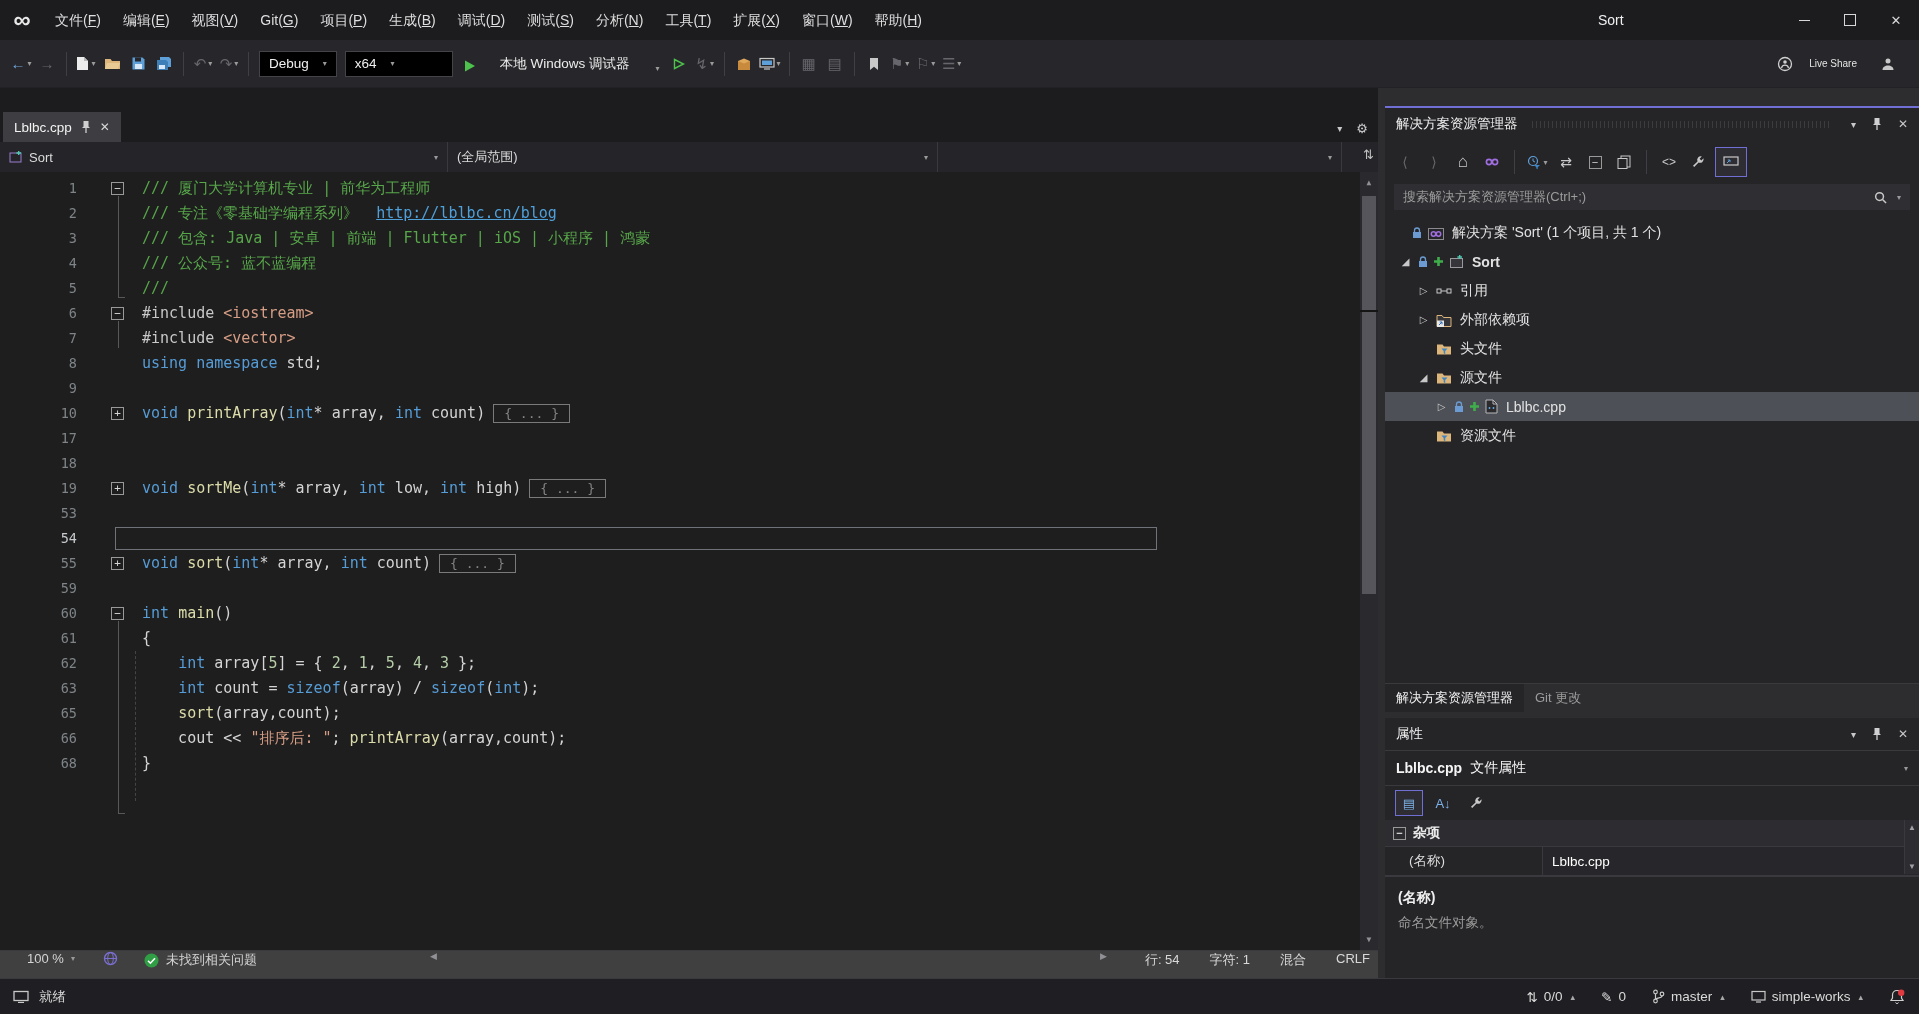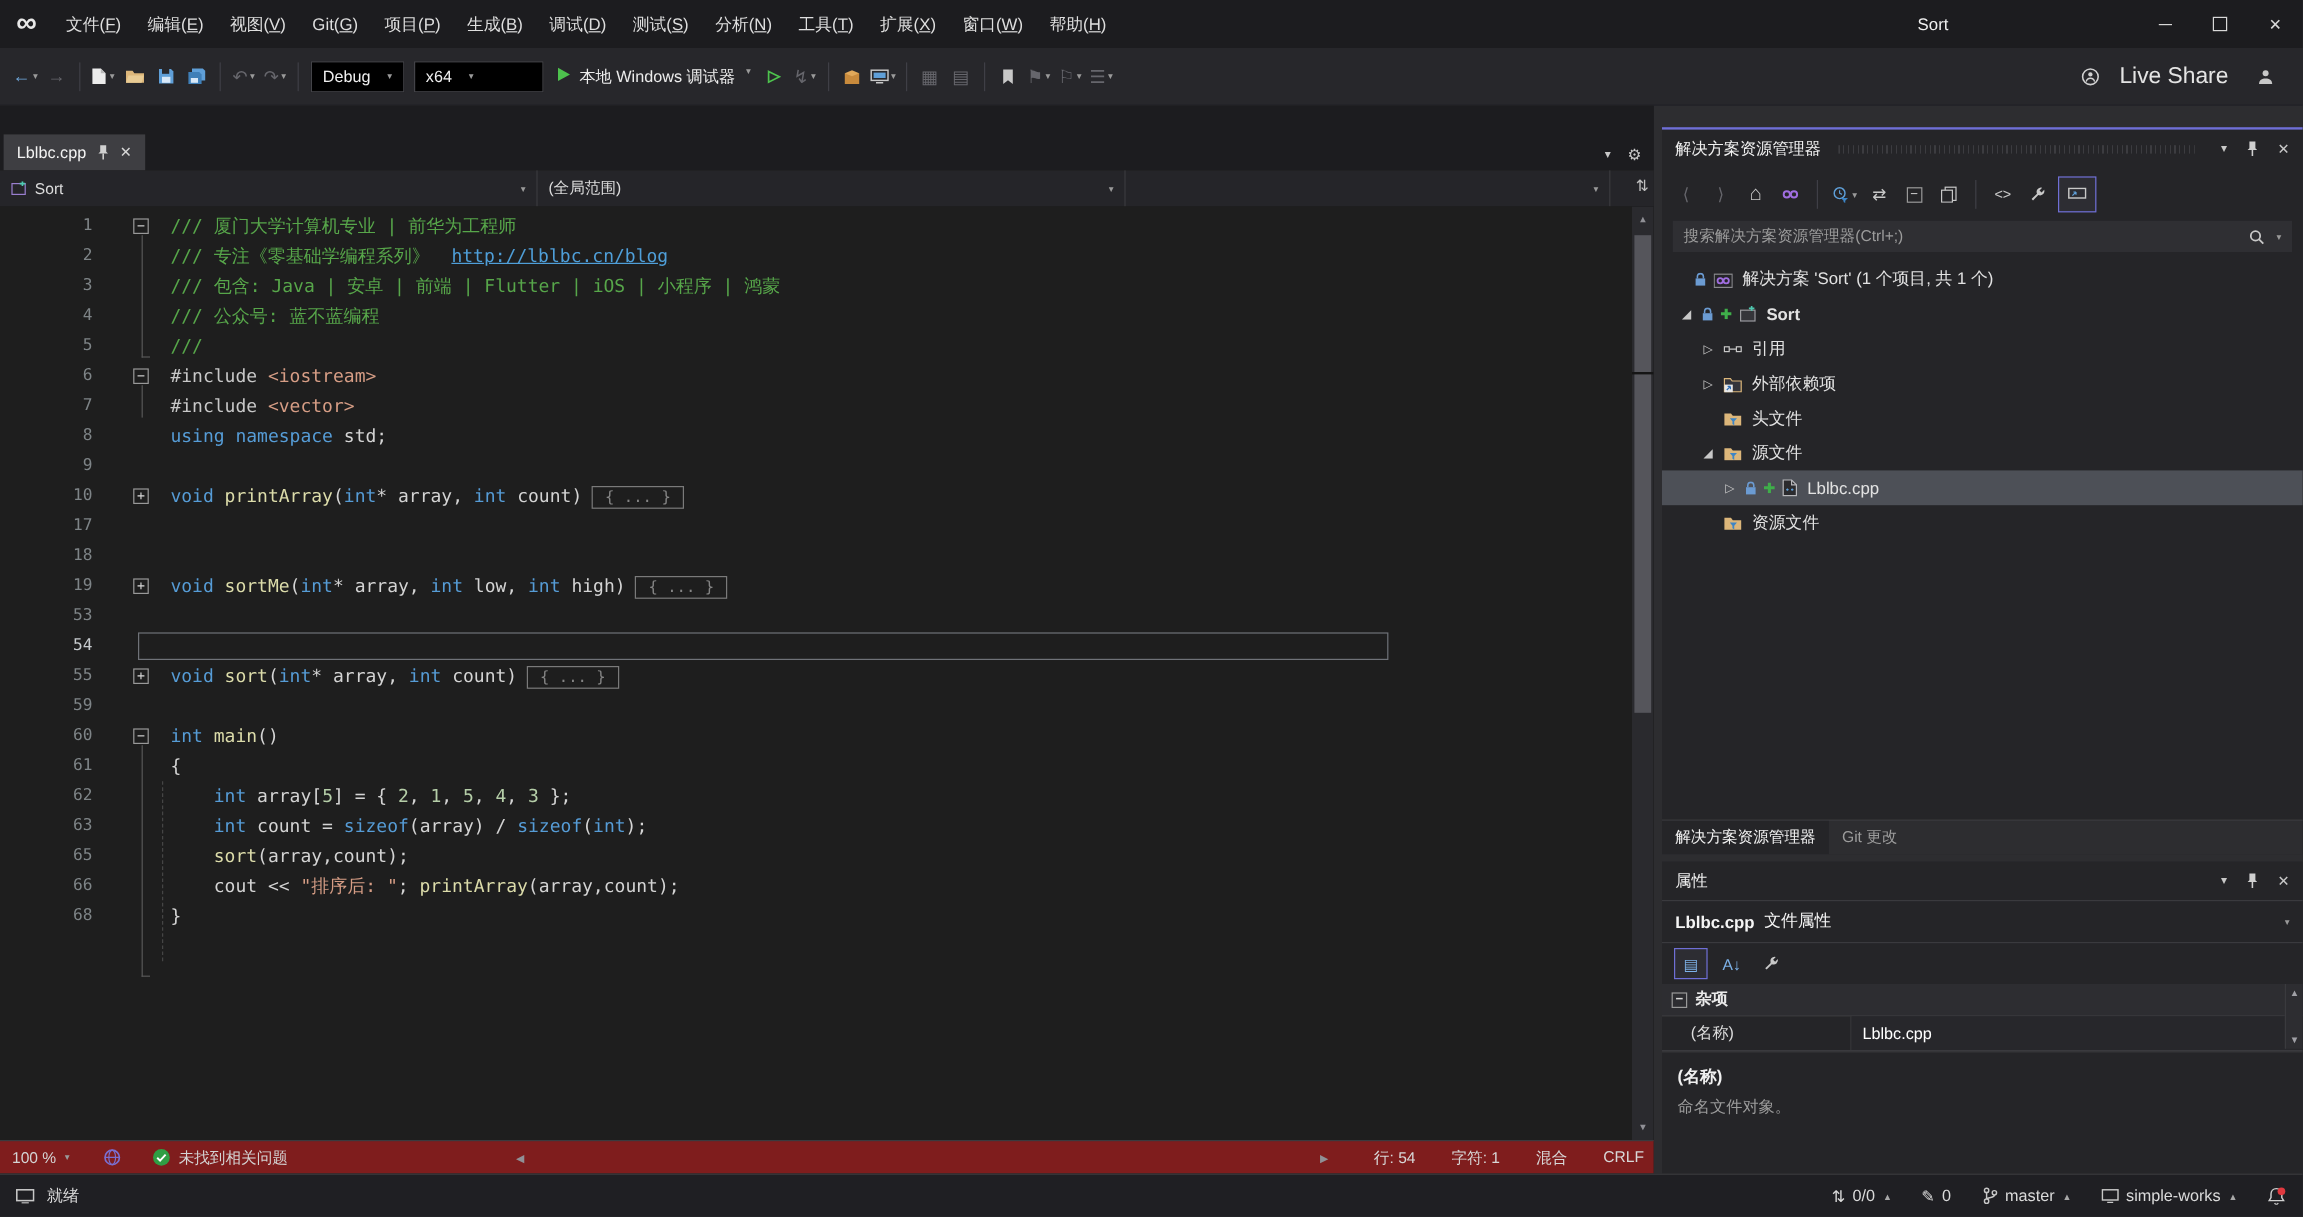--- a/index.html
+++ b/index.html
@@ -20,22 +20,22 @@
   .wmax{width:10px;height:10px;border:1px solid #d8d8d8;}
   
   .toolbar{height:48px;background:#27272b;display:flex;align-items:center;padding-left:8px;position:relative;border-bottom:1px solid #222226;box-sizing:border-box;}
   .tbi{min-width:24px;height:26px;display:flex;align-items:center;justify-content:center;font-size:15px;color:#c8c8c8;margin:0 1px;}
   .dim{color:#66666c;}
   .dd{font-size:8px;color:#9a9a9a;margin-left:2px;}
   .sep{width:1px;height:24px;background:#3f3f46;margin:0 6px;}
   .combo{height:26px;background:#000000;border:1px solid #434348;display:flex;align-items:center;padding:0 9px;font-size:13.5px;color:#f0f0f0;margin:0 4px;box-sizing:border-box;}
   .combo .dd{margin-left:14px;}
   .combo.platform{width:108px;}
-  .runbtn{display:flex;align-items:flex-start;gap:7px;margin:0 6px;font-size:13.5px;color:#ececec;}
-  .liveshare{position:absolute;right:62px;display:flex;align-items:center;gap:16px;font-size:19px;color:#e4e4e4;}
+  .runbtn{display:flex;align-items:flex-end;gap:24px;margin:0 6px;font-size:13.5px;color:#ececec;}
+  .liveshare{position:absolute;right:62px;display:flex;align-items:center;gap:16px;font-size:10px;color:#e4e4e4;}
   .tb-right-icon{position:absolute;right:18px;}
   
   .mainrow{display:flex;height:890px;}
   .eg{width:1378px;margin-right:7px;display:flex;flex-direction:column;background:#1e1e1e;}
   .tabstrip{height:54px;background:#1c1c1f;display:flex;align-items:flex-end;position:relative;}
   .tab{height:30px;background:#3e3e42;color:#f2f2f2;display:flex;align-items:center;padding:0 11px;margin-left:3px;font-size:13.5px;gap:9px;}
   .tab .tclose{font-size:12px;color:#d8d8d8;}
   .strip-icons{position:absolute;right:10px;bottom:6px;display:flex;gap:14px;color:#c8c8c8;font-size:13px;align-items:center;}
   .navbar{height:30px;background:#252529;display:flex;position:relative;}
   .nz{border-right:1px solid #3a3a3e;display:flex;align-items:center;padding:0 9px;font-size:13px;color:#dcdcdc;box-sizing:border-box;}
@@ -62,21 +62,21 @@
   .c-lk{color:var(--lk,#4f9fd9);text-decoration:underline;}
   .c-pp{color:var(--pp,#c8c8c8);}
   .c-tx{color:var(--tx,#d4d4d4);}
   .oline{position:absolute;border-left:1px solid #585858;}
   .ofoot{border-bottom:1px solid #585858;width:6px;}
   .iguide{position:absolute;border-left:1px dashed #454545;}
   .vsb{position:absolute;right:0;top:0;width:18px;height:778px;background:#2a2a2e;}
   .vsb .arr{position:absolute;left:0;width:18px;text-align:center;font-size:8px;color:#909096;}
   .vsb .thumb{position:absolute;left:2px;width:14px;top:24px;height:398px;background:#55555b;}
   .vsb .mark{position:absolute;left:0;width:18px;top:138px;height:2px;background:#151515;}
-  .edstatus{height:28px;background:#7f1d1d;border-top:1px solid #3a3a3e;display:flex;align-items:center;font-size:13px;color:#d4d4d4;position:relative;box-sizing:border-box;}
+  .edstatus{height:28px;background:#404040;border-top:1px solid #3a3a3e;display:flex;align-items:flex-start;font-size:13px;color:#d4d4d4;position:relative;box-sizing:border-box;padding-left:17px;}
   .edstatus .zl{margin-left:10px;display:flex;align-items:center;gap:5px;}
   .edstatus .globe{margin-left:28px;}
   .edstatus .chk{margin-left:26px;display:flex;align-items:center;gap:7px;}
   .hsb-l{position:absolute;left:430px;font-size:9px;color:#909096;}
   .hsb-r{position:absolute;left:1100px;font-size:9px;color:#909096;}
   .ed-right{position:absolute;right:8px;display:flex;gap:30px;color:#d8d8d8;}
   
   .rp{width:534px;display:flex;flex-direction:column;}
   .rp-gap{height:18px;}
   .se{height:606px;background:#252528;border-top:2px solid var(--accent,#6f6fd6);display:flex;flex-direction:column;box-sizing:border-box;}

